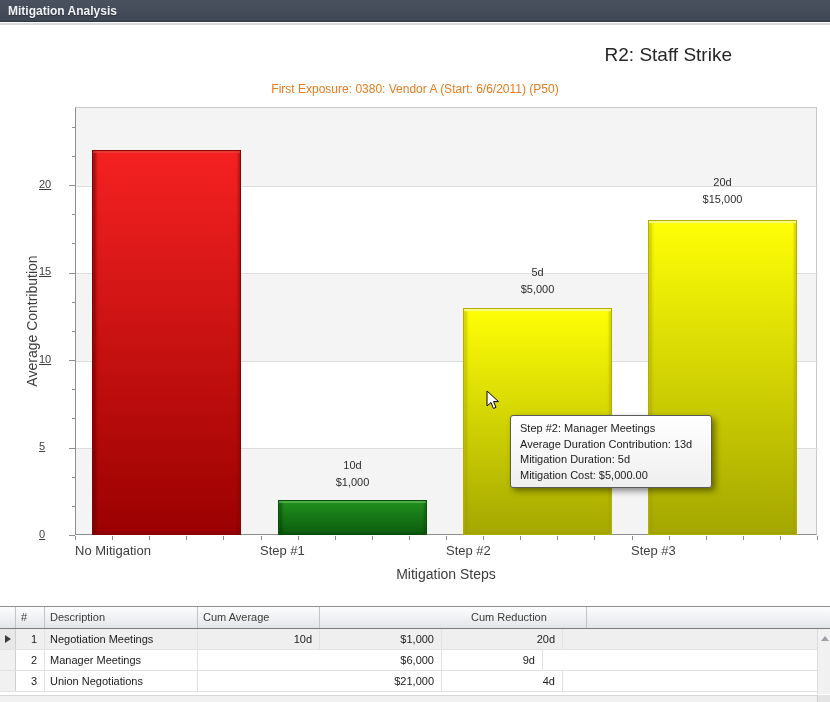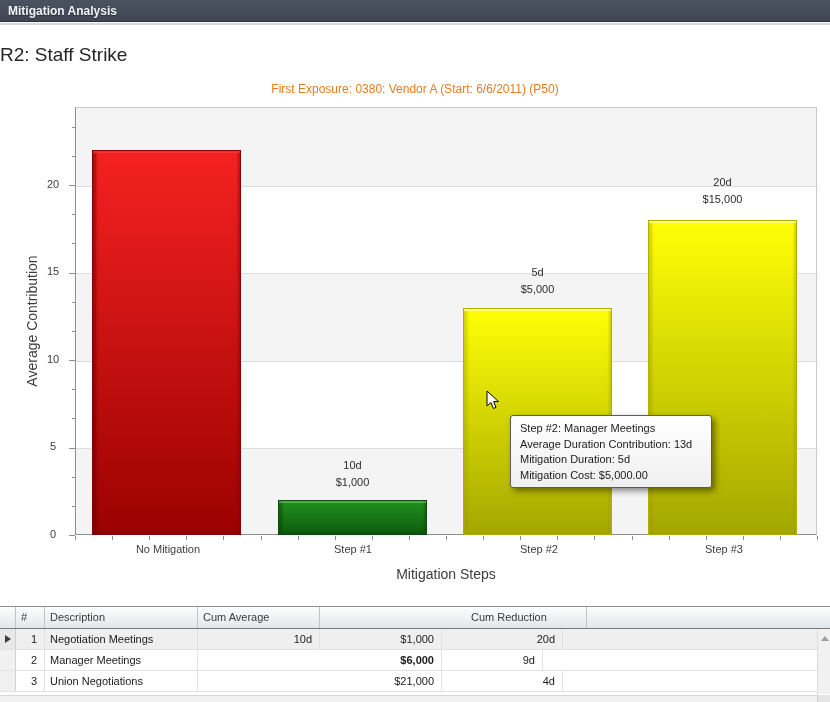--- a/index.html
+++ b/index.html
@@ -8,40 +8,40 @@
   #root { position:relative; width:830px; height:702px; background:#fff; overflow:hidden; }
 
   
   .titlebar { position:absolute; left:0; top:0; width:830px; height:22px;
     background:linear-gradient(#4a5260,#3f4755); border-bottom:1px solid #2e343f; }
   .titlebar-text { position:absolute; left:8px; top:0; line-height:22px; font-size:12px;
     font-weight:bold; color:#f2f4f7; text-shadow:0 1px 1px rgba(0,0,0,.4); }
   .titlebar-strip { position:absolute; left:0; top:23px; width:830px; height:2px; background:#d6d9dc; }
 
   
-  .chart-title { position:absolute; left:0; top:44px; width:732px; text-align:left;
+  .chart-title { position:absolute; left:0; top:44px; width:732px; text-align:right;
     font-size:19px; color:#262626; }
   .chart-subtitle { position:absolute; left:0; top:82px; width:830px; text-align:center;
     font-size:12px; color:#e87c1e; }
 
   
   .plot { position:absolute; left:75px; top:107px; width:742px; height:428px;
     border-top:1px solid #c9c9c9; border-right:1px solid #c9c9c9;
     border-left:1px solid #8e8e8e; border-bottom:1px solid #8e8e8e;
     background:linear-gradient(#f4f4f4 0, #f4f4f4 78px, #ffffff 78px, #ffffff 165px,
       #f4f4f4 165px, #f4f4f4 253px, #ffffff 253px, #ffffff 340px, #f4f4f4 340px, #f4f4f4 428px); }
   .gridline { position:absolute; left:0; width:742px; height:1px; background:#dddddd; }
   .ytick { position:absolute; background:#8e8e8e; }
   .xtick { position:absolute; background:#8e8e8e; }
-  .ytick-label { position:absolute; width:28px; text-align:center; font-size:11px; color:#3d3d3d; }
+  .ytick-label { position:absolute; width:28px; text-align:left; font-size:11px; color:#3d3d3d;text-decoration:underline; }
   .y-axis-title { position:absolute; left:-43px; top:321px; width:200px; text-align:center;
     transform:translate(-50%,-50%) rotate(-90deg); font-size:14px; color:#3d3d3d; white-space:nowrap; }
   .x-axis-title { position:absolute; left:75px; top:566px; width:742px; text-align:center;
     font-size:14px; color:#3d3d3d; }
-  .cat-label { position:absolute; top:543px; width:186px; text-align:center; font-size:11px; color:#3d3d3d; }
+  .cat-label { position:absolute; top:543px; width:186px; text-align:left; font-size:13px; color:#3d3d3d; }
 
   
   .bar { position:absolute; bottom:167px; width:149px; }
   .bar-red { background:linear-gradient(#f52121,#9b0101);
     border:1px solid #8a0000; box-shadow:inset 0 2px 1px rgba(255,80,80,.55), inset 3px 0 3px rgba(90,0,0,.55), inset -2px 0 2px rgba(120,0,0,.45); }
   .bar-green { background:linear-gradient(#22901f,#0c5c0c);
     border:1px solid #0a4d0a; box-shadow:inset 0 2px 1px rgba(130,220,120,.5), inset 3px 0 3px rgba(0,60,0,.5), inset -2px 0 2px rgba(0,70,0,.45); }
   .bar-yellow { background:linear-gradient(#ffff06,#a4a700);
     border:1px solid #b1ae00; box-shadow:inset 0 2px 1px rgba(255,255,160,.8), inset 3px 0 3px rgba(150,150,0,.4), inset -2px 0 2px rgba(150,150,0,.4); }
   .bar-label { position:absolute; width:149px; text-align:center; font-size:11px;
@@ -200,21 +200,21 @@
     <div class="cell l" style="left:45px; width:153px;">Negotiation Meetings</div>
     <div class="cell r" style="left:198px; width:122px;">10d</div>
     <div class="cell r" style="left:320px; width:122px;">$1,000</div>
     <div class="cell r" style="left:442px; width:121px;">20d</div>
   </div>
 
   <div class="grid-row" style="top:650px;">
     <div class="sel-cell"></div>
     <div class="cell num" style="left:16px; width:29px;">2</div>
     <div class="cell l" style="left:45px; width:153px;">Manager Meetings</div>
-    <div class="cell r" style="left:320px; width:122px;font-weight:bold;">$6,000</div>
+    <div class="cell r" style="left:320px; width:122px;">$6,000</div>
     <div class="cell r" style="left:422px; width:121px;">9d</div>
   </div>
 
   <div class="grid-row" style="top:671px;">
     <div class="sel-cell"></div>
     <div class="cell num" style="left:16px; width:29px;">3</div>
     <div class="cell l" style="left:45px; width:153px;">Union Negotiations</div>
     <div class="cell r" style="left:320px; width:122px;">$21,000</div>
     <div class="cell r" style="left:442px; width:121px;">4d</div>
   </div>

